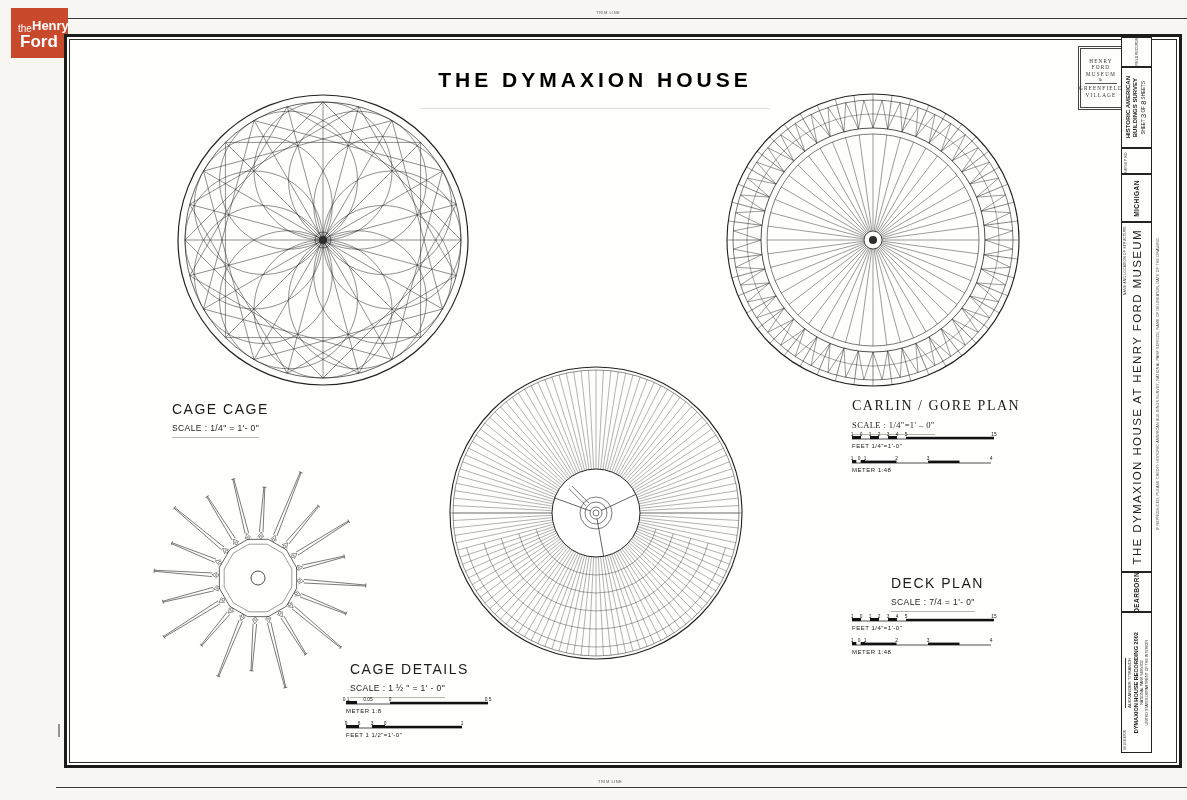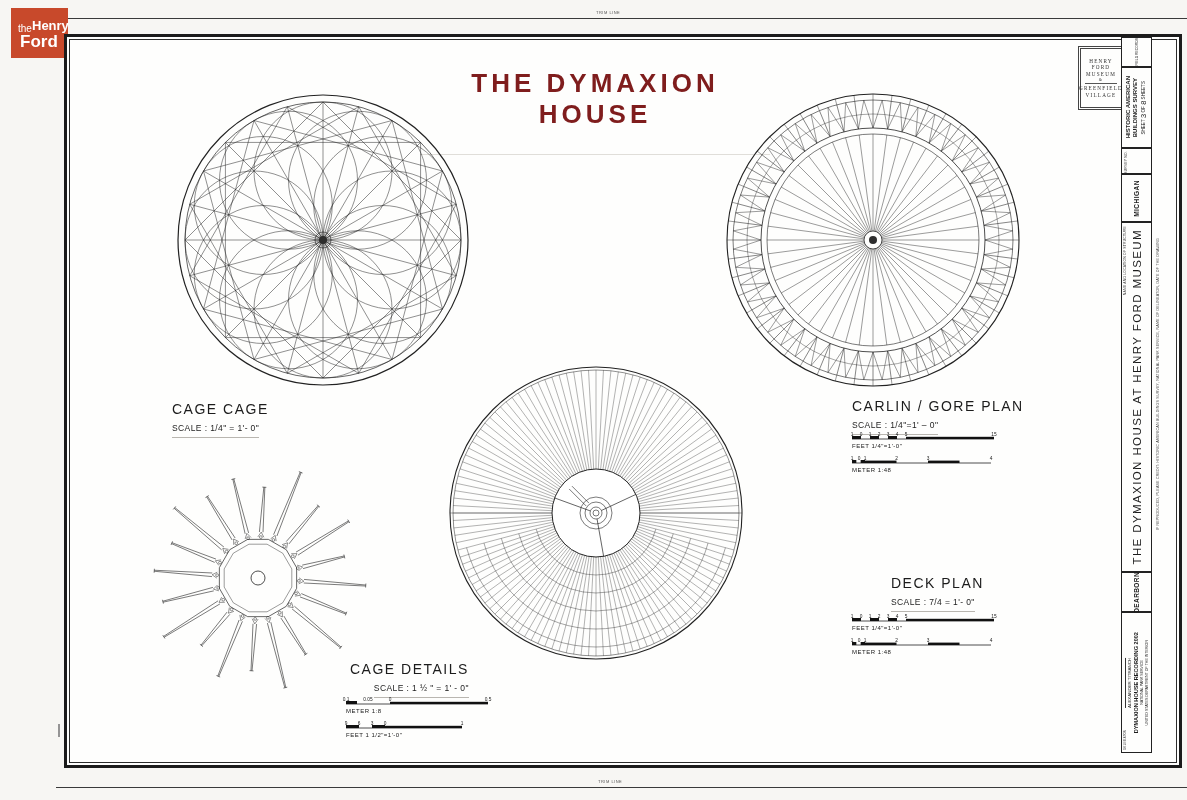--- a/index.html
+++ b/index.html
@@ -15,21 +15,21 @@
   #logo .l-the{position:absolute;left:7px;top:15px;font-size:10px;font-weight:400;}
   #logo .l-henry{position:absolute;left:21px;top:10px;font-size:13px;font-weight:700;}
   #logo .l-ford{position:absolute;left:9px;top:24px;font-size:17px;font-weight:700;}
 
   
   #sheet{position:absolute;left:64px;top:34px;width:1112px;height:728px;border:3px solid #1b1b1b;background:#fefefd;}
   #sheet-inner{position:absolute;left:2px;top:2px;right:2px;bottom:2px;border:1px solid #2c2c2c;}
 
   
   #main-title{position:absolute;left:420px;top:68px;width:350px;text-align:center;
-    font-size:26px;font-weight:700;letter-spacing:4px;color:#7f1d1d;border-bottom:1px solid #e0ded9;padding-bottom:24px;}
+    font-size:21px;font-weight:700;letter-spacing:4px;color:#000000;border-bottom:1px solid #e0ded9;padding-bottom:16px;}
 
   
   #stamp{position:absolute;left:1078px;top:46px;width:42px;height:60px;border:1px solid #444;padding:1px;}
   #stamp .inner{width:100%;height:100%;border:1px solid #444;box-sizing:border-box;
     display:flex;flex-direction:column;align-items:center;justify-content:center;
     font-family:"Liberation Serif",serif;font-size:5.2px;letter-spacing:1.2px;color:#333;text-align:center;line-height:1.25;}
   #stamp .sep{width:80%;border-top:1px solid #555;margin:1px 0;}
   #stamp .amp{font-size:4px;}
 
   
@@ -708,31 +708,31 @@
       <line x1="152.50789046411487" y1="104.99208945924161" x2="156.63360340869585" y2="100.87159280241528" stroke="#222222" stroke-width="0.5"></line>
       <line x1="151.05635909051685" y1="99.17031510158563" x2="156.63360340869585" y2="100.87159280241528" stroke="#222222" stroke-width="0.5"></line>
       <circle cx="151.78212477731586" cy="102.08120228041362" r="1.4" fill="none" stroke="#222222" stroke-width="0.5"></circle>
     </svg>
 
   <div class="plan-label" style="left:172px;top:401px;">
     <div class="pt">CAGE CAGE</div>
     <div class="ps">SCALE : 1/4" = 1'- 0"</div>
   </div>
 
-  <div class="plan-label" style="left:852px;top:398px;">
+  <div class="plan-label" style="left:852px;top:398px;font-family:Liberation Serif, serif;">
     <div class="pt">CARLIN / GORE  PLAN</div>
     <div class="ps">SCALE :  1/4"=1' – 0"</div>
   </div>
 
   <div class="plan-label" style="left:891px;top:575px;">
     <div class="pt">DECK  PLAN</div>
     <div class="ps">SCALE : 7/4 = 1'- 0"</div>
   </div>
 
-  <div class="plan-label" style="left:350px;top:661px;text-align:right;">
+  <div class="plan-label" style="left:350px;top:661px;">
     <div class="pt">CAGE  DETAILS</div>
     <div class="ps">SCALE :  1 ½ " = 1' - 0"</div>
   </div>
 
   <svg id="sb-cg" class="drawing" style="left:848px;top:430px;" width="152" height="50" viewBox="0 0 152 50">
       <text x="4" y="6" font-size="4.8" text-anchor="middle" fill="#191919" font-family="&quot;Liberation Sans&quot;,sans-serif" font-weight="normal" letter-spacing="0">1</text>
       <text x="13" y="6" font-size="4.8" text-anchor="middle" fill="#191919" font-family="&quot;Liberation Sans&quot;,sans-serif" font-weight="normal" letter-spacing="0">0</text>
       <text x="22" y="6" font-size="4.8" text-anchor="middle" fill="#191919" font-family="&quot;Liberation Sans&quot;,sans-serif" font-weight="normal" letter-spacing="0">1</text>
       <text x="31" y="6" font-size="4.8" text-anchor="middle" fill="#191919" font-family="&quot;Liberation Sans&quot;,sans-serif" font-weight="normal" letter-spacing="0">2</text>
       <text x="40" y="6" font-size="4.8" text-anchor="middle" fill="#191919" font-family="&quot;Liberation Sans&quot;,sans-serif" font-weight="normal" letter-spacing="0">3</text>

